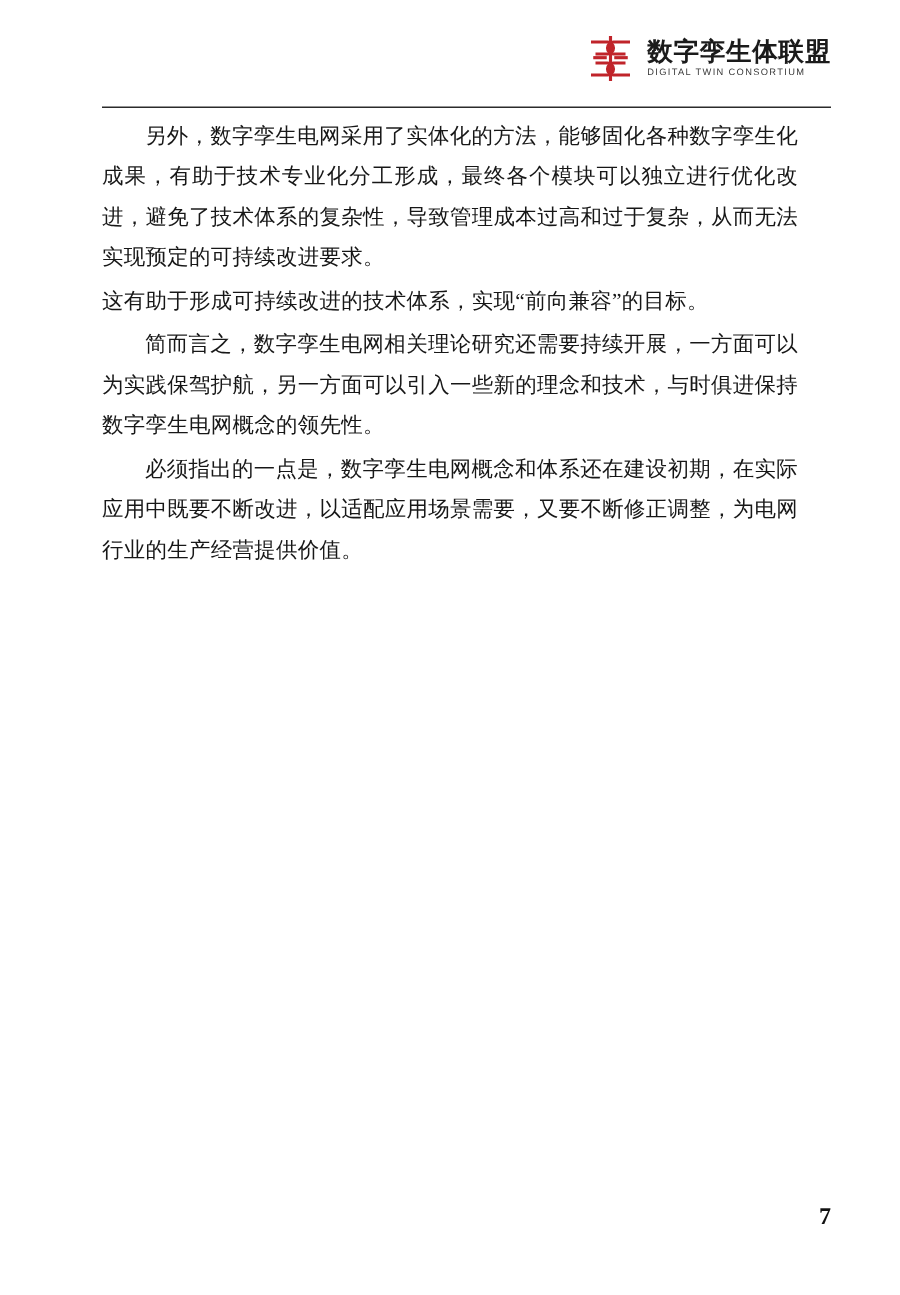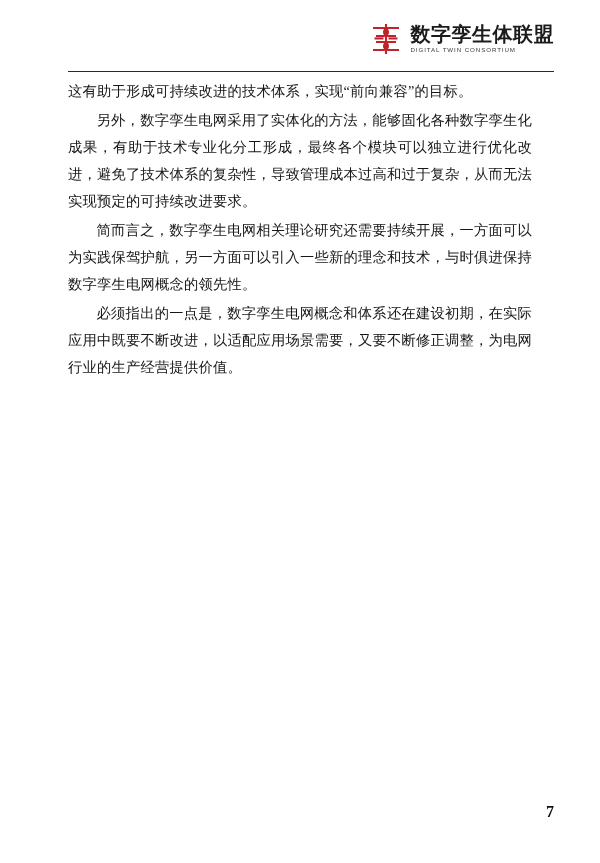--- a/index.html
+++ b/index.html
@@ -37,21 +37,21 @@
   }
   .logo-mark svg { display: block; }
   .logo-text {
     display: flex;
     flex-direction: column;
     justify-content: center;
     line-height: 1;
   }
   .logo-cn {
     font-family: "Liberation Sans", sans-serif;
-    font-size: 20px;
+    font-size: 17px;
     font-weight: bold;
     color: #1b1b1b;
     letter-spacing: 0.5px;
   }
   .logo-en {
     font-family: "Liberation Sans", sans-serif;
     font-size: 6.2px;
     color: #3a3a3a;
     letter-spacing: 0.9px;
     margin-top: 3px;
@@ -125,21 +125,21 @@
     </span>
     <span class="logo-text">
       <span class="logo-cn">数字孪生体联盟</span>
       <span class="logo-en">DIGITAL TWIN CONSORTIUM</span>
     </span>
   </div>
 
   <div class="top-rule"></div>
 
   <div class="content">
+    <p class="para indent">另外，数字孪生电网采用了实体化的方法，能够固化各种数字孪生化成果，有助于技术专业化分工形成，最终各个模块可以独立进行优化改进，避免了技术体系的复杂性，导致管理成本过高和过于复杂，从而无法实现预定的可持续改进要求。</p>
     <p class="para first">这有助于形成可持续改进的技术体系，实现“前向兼容”的目标。</p>
-    <p class="para indent">另外，数字孪生电网采用了实体化的方法，能够固化各种数字孪生化成果，有助于技术专业化分工形成，最终各个模块可以独立进行优化改进，避免了技术体系的复杂性，导致管理成本过高和过于复杂，从而无法实现预定的可持续改进要求。</p>
     <p class="para indent">简而言之，数字孪生电网相关理论研究还需要持续开展，一方面可以为实践保驾护航，另一方面可以引入一些新的理念和技术，与时俱进保持数字孪生电网概念的领先性。</p>
     <p class="para indent">必须指出的一点是，数字孪生电网概念和体系还在建设初期，在实际应用中既要不断改进，以适配应用场景需要，又要不断修正调整，为电网行业的生产经营提供价值。</p>
   </div>
 
   <div class="page-number">7</div>
 
 </div>
 
 </body></html>

